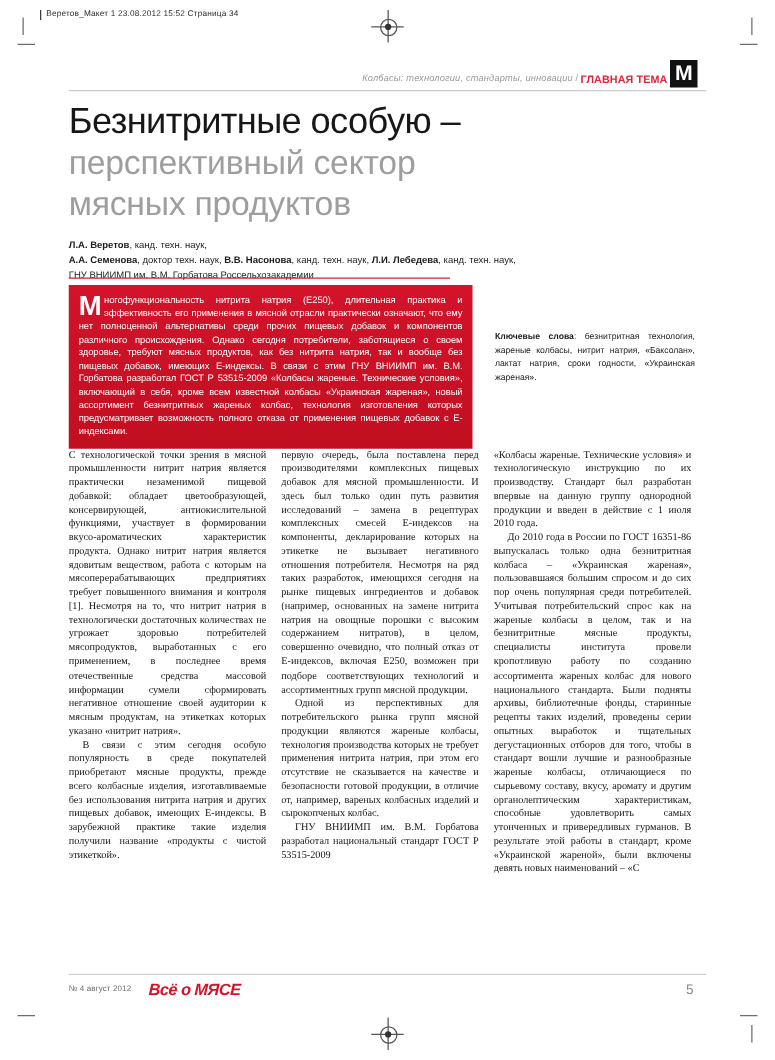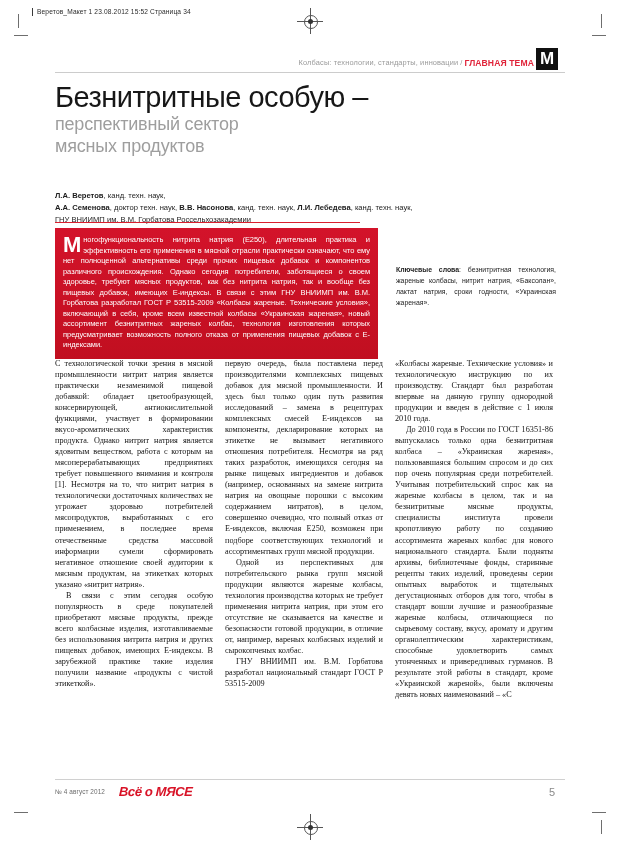--- a/index.html
+++ b/index.html
@@ -49,20 +49,21 @@
     right:62px; top:48px;
     display:flex; align-items:flex-end;
     font-family:"Liberation Sans", sans-serif;
     white-space:nowrap;
   }
   .runhead .rh-section {
     font-size:7.4px;
     color:#9a9a9a;
     letter-spacing:0.15px;
     padding-bottom:3px;
+    font-style:italic;
   }
   .runhead .rh-sep {
     font-size:7.4px;
     color:#9a9a9a;
     padding:0 2px 3px 2px;
   }
   .runhead .rh-topic {
     font-size:8.6px;
     font-weight:bold;
     color:#e0243a;
@@ -93,21 +94,21 @@
     font-family:"Liberation Sans", sans-serif;
     font-size:29px;
     font-weight:normal;
     color:#171717;
     letter-spacing:-0.5px;
     line-height:1.05;
     margin:0;
   }
   .title-sub {
     font-family:"Liberation Sans", sans-serif;
-    font-size:18px;
+    font-size:27px;
     font-weight:normal;
     color:#9e9e9e;
     letter-spacing:-0.2px;
     line-height:1.2;
     margin:2px 0 0 0;
   }
   .title-sub span { display:block; }
 
   
   .authors {

